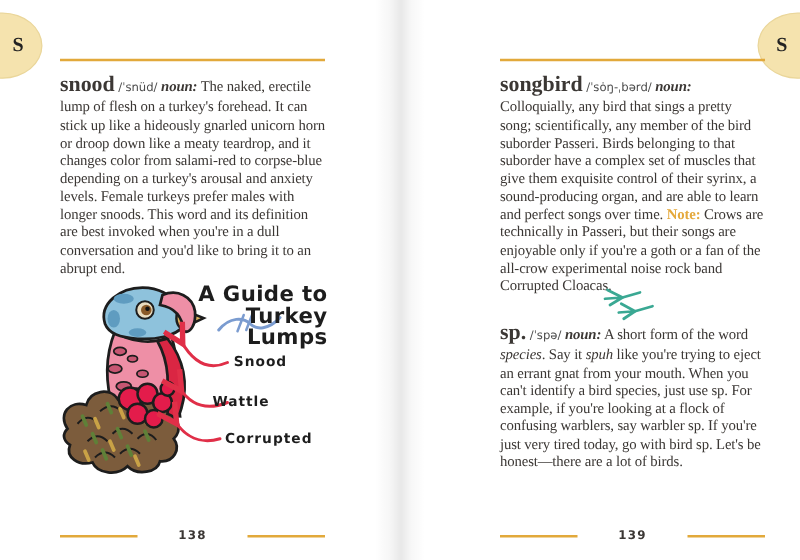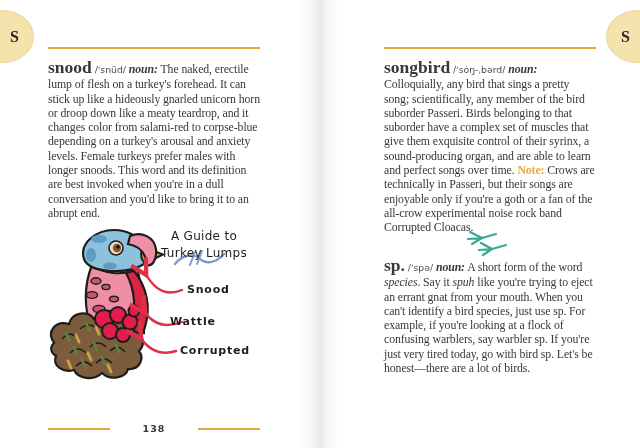--- a/index.html
+++ b/index.html
@@ -17,41 +17,41 @@
     position:absolute; top:10px; width:64px; height:53px; box-sizing:border-box;
     background:#F5E3AE; border:1px solid #EAD69A; border-radius:50%;
     display:flex; align-items:center;
     font-family:"Liberation Serif", serif; font-weight:bold; font-size:16px; color:#222222;
   }
   .tab-left  { left:-30px;  justify-content:flex-end;  padding-right:14px; }
   .tab-right { right:-30px; justify-content:flex-start; padding-left:14px; }
 
   .page { position:absolute; top:0; width:212px; height:332px;margin-top:11px; }
   .page-left  { left:48px; }
-  .page-right { left:384px; }
+  .page-right { left:400px; }
 
   .header-rule { position:absolute; top:36px; left:0; right:0; height:2px; background:#E2A93B; }
 
   .entry {
     position:absolute; left:0; width:212px; margin:0;
     font-size:11.8px; line-height:14.3px; letter-spacing:-0.1px;
   }
   .entry-top { top:49px; }
   .entry-second { top:247px; }
 
   .headword { font-weight:bold; font-size:17.5px; letter-spacing:0; }
   .pron { font-family:"DejaVu Sans", sans-serif; font-size:9.3px; color:#4A4A4A; letter-spacing:0; }
   .pos  { font-weight:bold; font-style:italic; }
   .note-label { font-weight:bold; color:#E5A93C; }
 
   .illustration { position:absolute; left:-4px; top:212px; width:272px; height:200px; }
   .ill-svg { position:absolute; left:0; top:0; }
   .ill-title {
-    position:absolute; left:102px; top:5px; width:116px; text-align:center;
-    font-family:"DejaVu Sans", sans-serif; font-weight:normal; font-size:12px;
+    position:absolute; left:102px; top:5px; width:116px; text-align:right;
+    font-family:"DejaVu Sans", sans-serif; font-weight:bold; font-size:17px;
     line-height:17px; letter-spacing:0.3px; color:#1D1D1D;
   }
   .callout {
     position:absolute; font-family:"DejaVu Sans", sans-serif; font-weight:bold;
     font-size:11px; letter-spacing:0.8px; color:#1D1D1D;
   }
   .callout-snood     { left:143px; top:60px; }
   .callout-wattle    { left:126px; top:92px; }
   .callout-caruncles { left:136px; top:121px; }
 
@@ -211,13 +211,18 @@
     </g>
   </svg>
 
   <p class="entry entry-second">
     <span class="headword">sp.</span>
     <span class="pron">/ˈspə/</span>
     <span class="pos">noun:</span>
     <span><span>A short form of the word </span><i>species</i><span>. Say it </span><i>spuh</i><span> like you're trying to eject an errant gnat from your mouth. When you can't identify a bird species, just use sp. For example, if you're looking at a flock of confusing warblers, say warbler sp. If you're just very tired today, go with bird sp. Let's be honest—there are a lot of birds.</span></span>
   </p>
 
+  <div class="footer">
+    <span class="rule-seg"></span>
+    <span class="pagenum">139</span>
+    <span class="rule-seg"></span>
+  </div>
 </div>
 
 </body></html>

